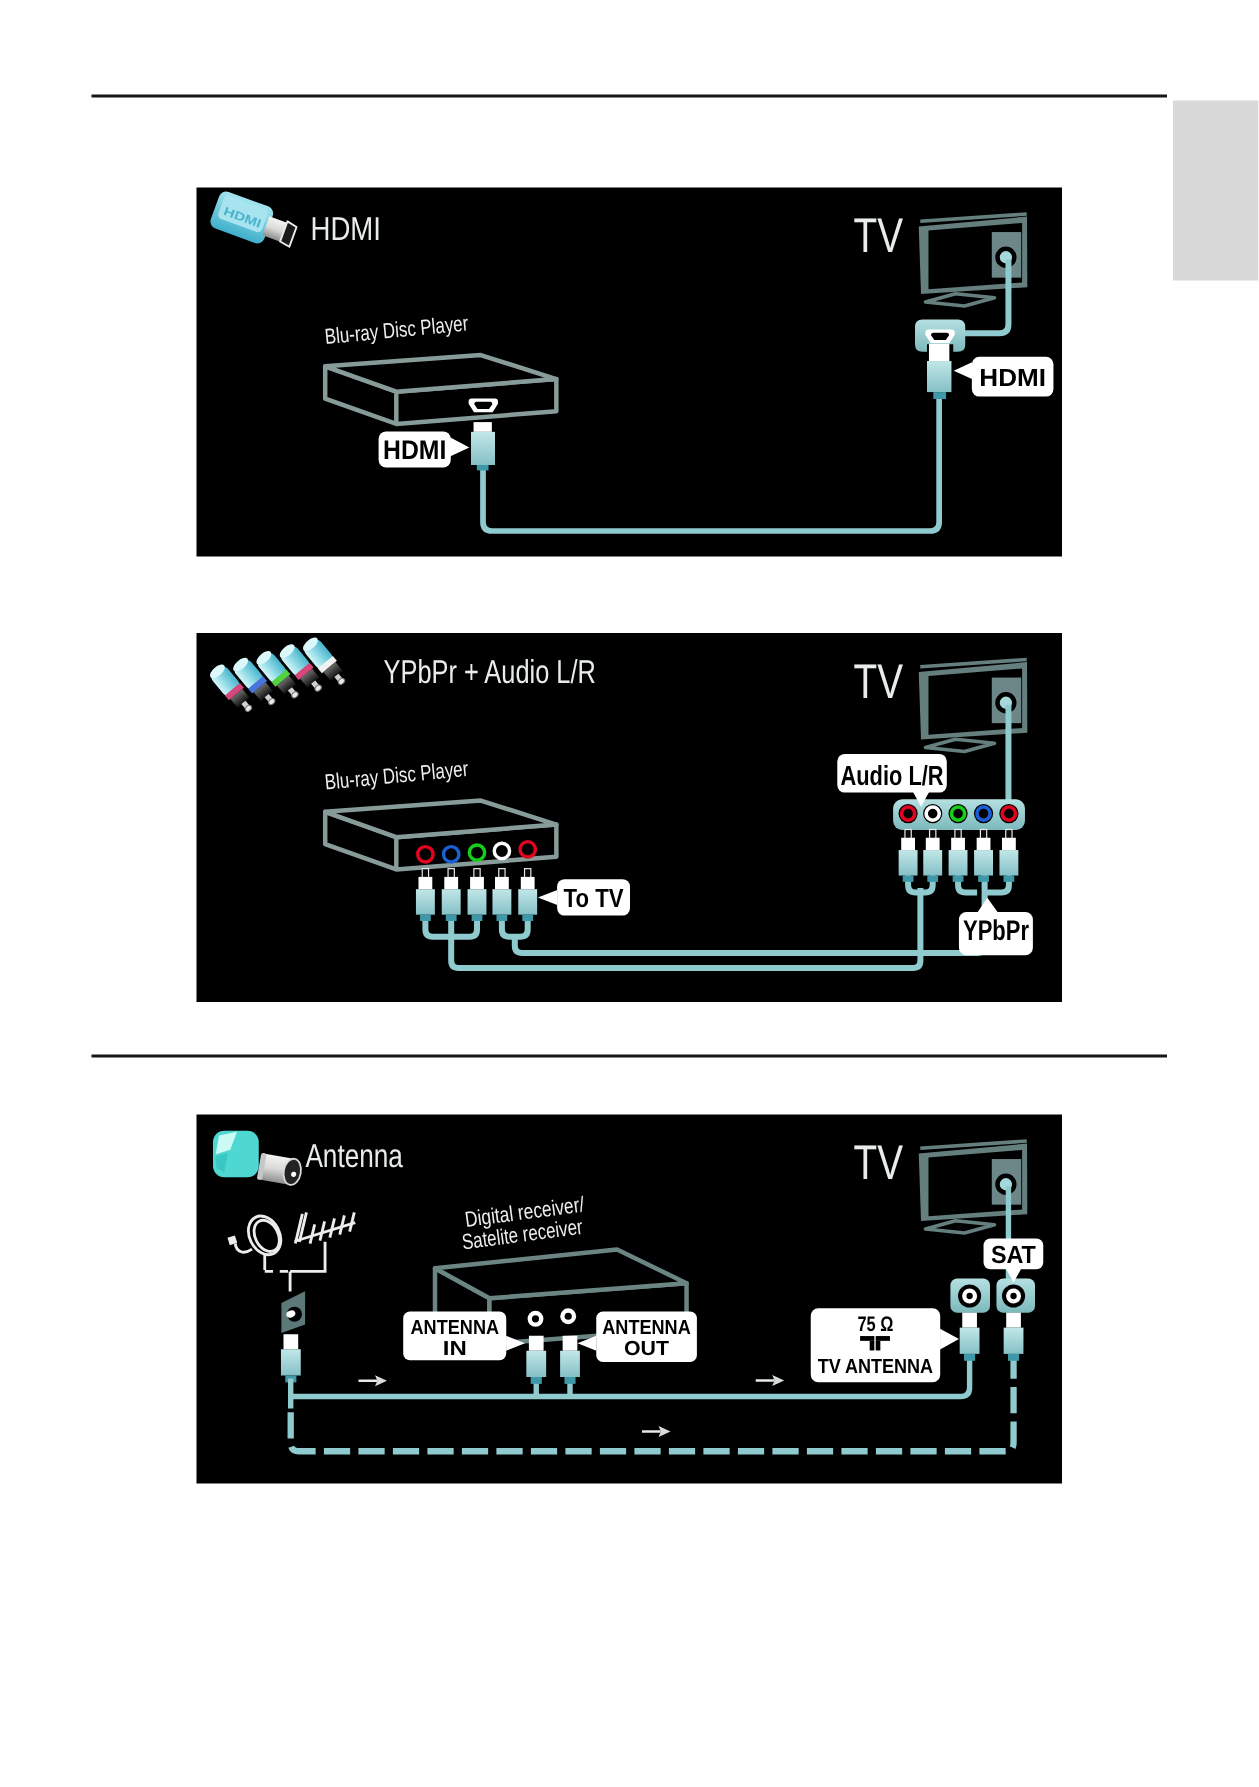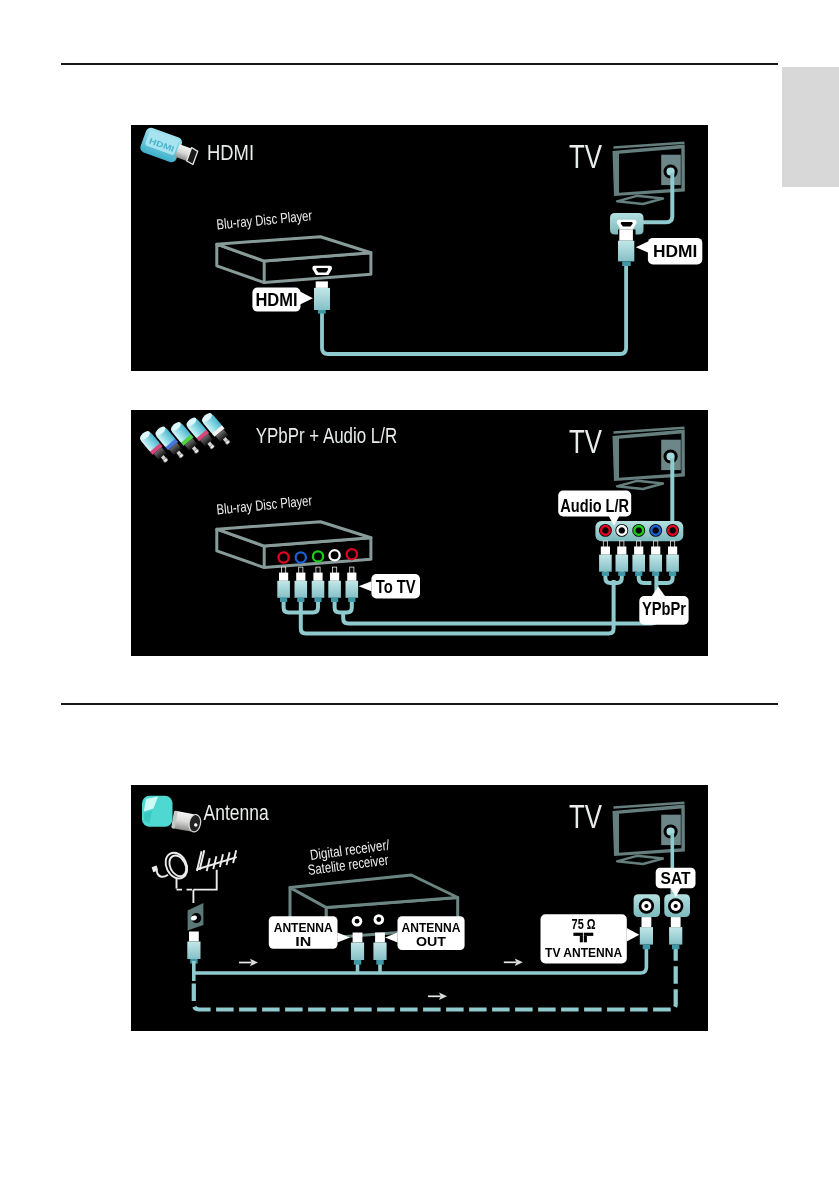--- a/index.html
+++ b/index.html
@@ -116,21 +116,21 @@
   <text x="145.5" y="181" font-size="18" font-weight="bold" text-anchor="middle" textLength="42.2" lengthAdjust="spacingAndGlyphs">HDMI</text>
 </g>
 <g>
   <rect x="516.9" y="112.9" width="54.4" height="26.5" rx="5" fill="#fff"></rect>
   <polygon points="517,116.5 504.8,122.2 517,127.6" fill="#fff"></polygon>
   <text x="544.1" y="132.3" font-size="16.5" font-weight="bold" text-anchor="middle" textLength="44.4" lengthAdjust="spacingAndGlyphs">HDMI</text>
 </g>
 </svg>
 </div>
 
-<div class="panel" style="top:410px">
+<div class="panel" style="top:422px">
 <svg width="577" height="246" viewBox="0 0 577 246" xmlns="http://www.w3.org/2000/svg">
 <text x="124.7" y="33" font-size="22" fill="#e8edeb" textLength="141.5" lengthAdjust="spacingAndGlyphs">YPbPr + Audio L/R</text>
 <use href="#tv"></use>
 <use href="#brbox"></use>
 
 <g id="rca5">
   <g transform="translate(21,34) rotate(-40)">
           <rect x="-6.5" y="-12" width="13" height="19" rx="4" fill="url(#icCyl)"></rect>
           <ellipse cx="0" cy="-11" rx="6" ry="3" fill="#dcf8fb"></ellipse>
           <rect x="-6.5" y="4.5" width="13" height="4.2" fill="#d8477c"></rect>
@@ -249,21 +249,21 @@
 </g>
 
 <g>
   <rect x="508.3" y="186" width="49.3" height="28.8" rx="5" fill="#fff"></rect>
   <polygon points="520.6,186.4 534.3,186.4 527.2,176.5" fill="#fff"></polygon>
   <text x="533" y="204.5" font-size="19" font-weight="bold" text-anchor="middle" textLength="44" lengthAdjust="spacingAndGlyphs">YPbPr</text>
 </g>
 </svg>
 </div>
 
-<div class="panel" style="top:785px">
+<div class="panel" style="top:743px">
 <svg width="577" height="246" viewBox="0 0 577 246" xmlns="http://www.w3.org/2000/svg">
 <text x="72.6" y="35" font-size="22" fill="#e8edeb" textLength="65" lengthAdjust="spacingAndGlyphs">Antenna</text>
 <use href="#tv"></use>
 
 <g transform="translate(11,10)">
   <rect x="0" y="0.8" width="30.5" height="31" rx="7.5" fill="#4fd8d2"></rect>
   <polygon points="4,4 16,1.5 11.5,13.5 1.8,16.5" fill="#ccfaf5"></polygon>
   <polygon points="1.5,18 10,15.5 7.5,28.5 2.5,26" fill="#35c4c2" opacity="0.8"></polygon>
   <g transform="translate(43,26.5) rotate(10)">
     <rect x="-12" y="-8.8" width="21.5" height="17.6" rx="2" fill="url(#icSilver)"></rect>

